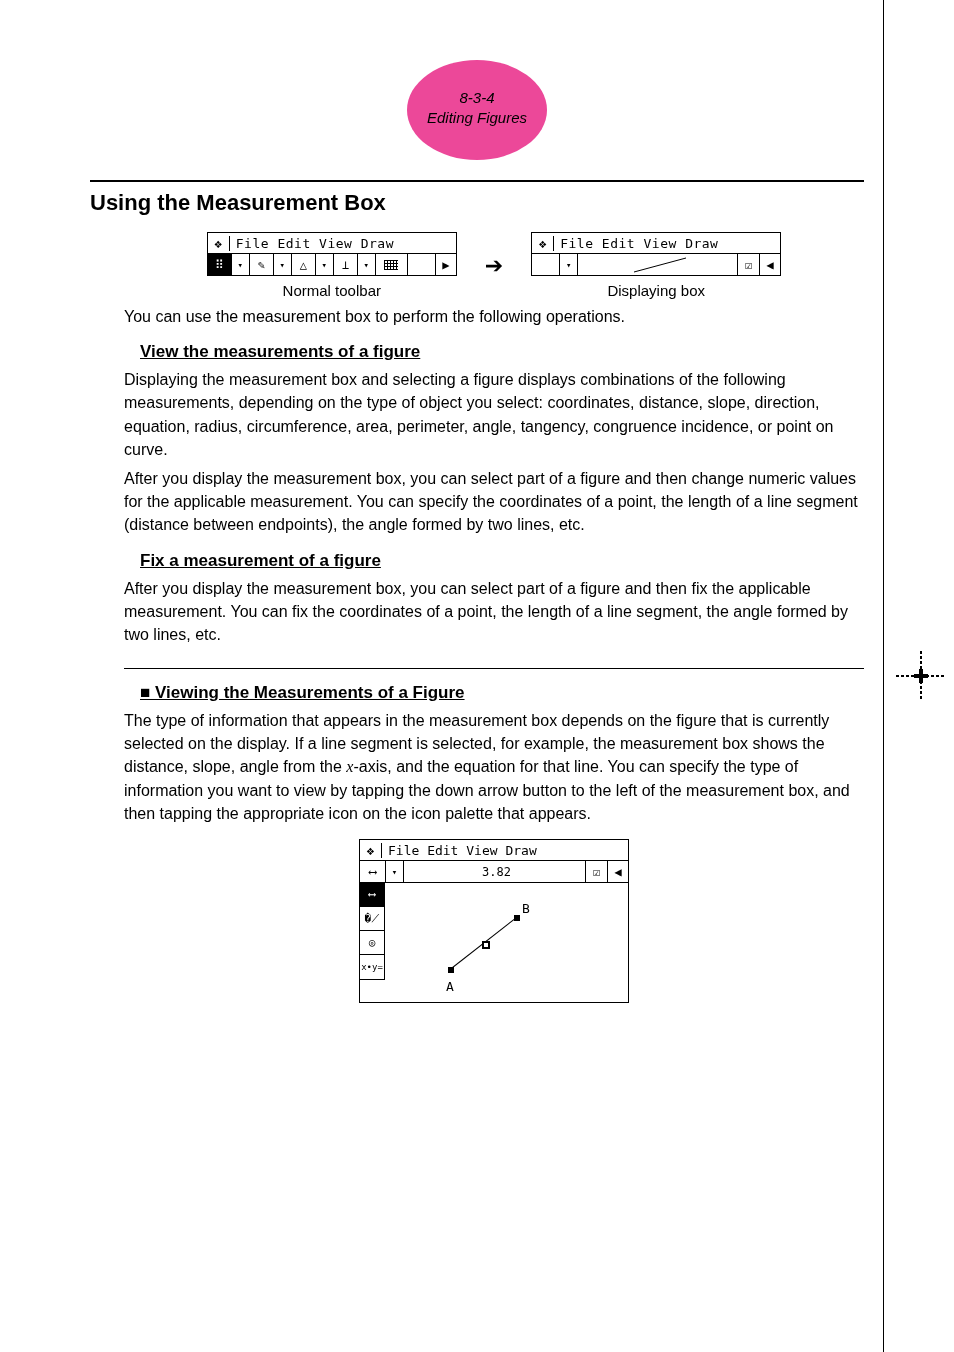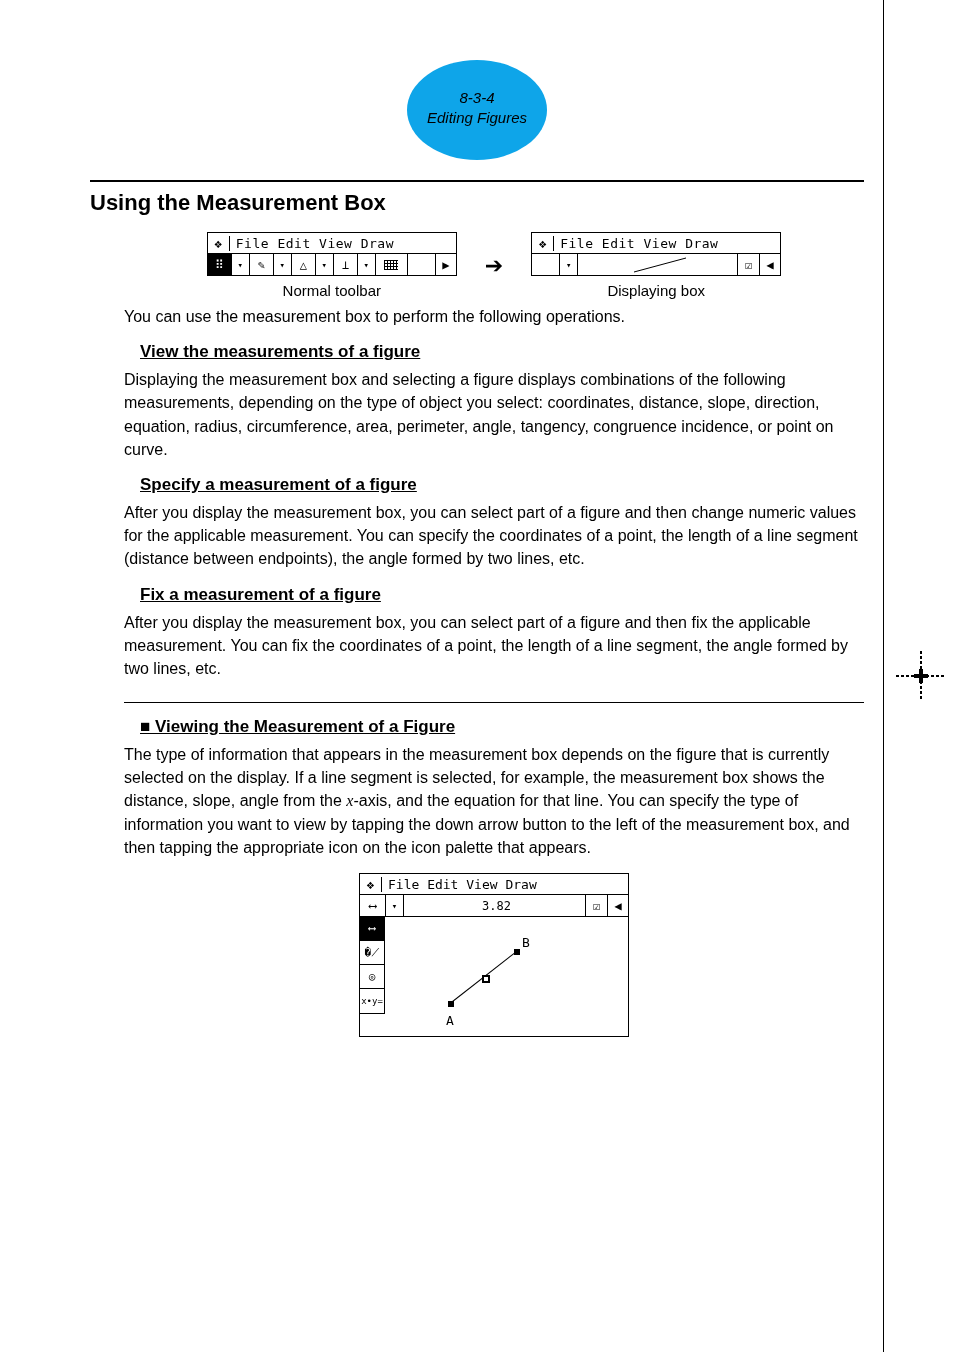--- a/index.html
+++ b/index.html
@@ -1,20 +1,20 @@
 <!DOCTYPE html>
 <html><head>
 <meta charset="utf-8">
 <style>
   * { box-sizing: border-box; margin: 0; padding: 0; }
   html, body { width: 954px; height: 1352px; background: #fff; font-family: Arial, Helvetica, sans-serif; color: #000; }
   .page { position: relative; width: 954px; height: 1352px; padding: 60px 90px 40px 90px; }
   .right-rule { position: absolute; top: 0; right: 70px; width: 1px; height: 100%; background: #000; }
   .badge-wrap { text-align: center; margin-bottom: 20px; }
-  .badge { display: inline-block; width: 140px; height: 100px; border-radius: 70px / 50px; background: #0ea5e9; padding-top: 28px; font-style: italic; font-size: 15px; line-height: 1.3; }
+  .badge { display: inline-block; width: 140px; height: 100px; border-radius: 70px / 50px; background: #ec4899; padding-top: 28px; font-style: italic; font-size: 15px; line-height: 1.3; }
   .hr-thick { border: 0; border-top: 2px solid #000; margin: 6px 0 8px 0; }
   .hr-thin { border: 0; border-top: 1px solid #000; margin: 22px 0 12px 0; }
   h1 { font-size: 22px; font-weight: bold; margin: 6px 0 8px 0; }
   h2 { font-size: 17px; font-weight: bold; margin: 16px 0 6px 0; }
   .body-indent { margin-left: 34px; }
   p { font-size: 16px; line-height: 1.45; margin: 6px 0; }
   .sub-h { font-size: 17px; font-weight: bold; margin: 14px 0 4px 16px; text-decoration: underline; }
   .square { font-size: 17px; }
   .icon-box { display: inline-block; width: 18px; height: 18px; border: 1px solid #000; text-align: center; line-height: 16px; font-size: 12px; vertical-align: middle; background: #fff; }
   .toolbars-row { display: flex; align-items: center; justify-content: center; gap: 28px; margin: 16px 0 6px 0; }
@@ -164,30 +164,29 @@
         </div>
         <div class="tb-caption">Displaying box</div>
       </div>
     </div>
 
     <p>You can use the measurement box to perform the following operations.</p>
 
     <h2 class="sub-h">View the measurements of a figure</h2>
     <p>Displaying the measurement box and selecting a figure displays combinations of the following measurements, depending on the type of object you select: coordinates, distance, slope, direction, equation, radius, circumference, area, perimeter, angle, tangency, congruence incidence, or point on curve.</p>
 
-    <h2 class="sub-h">Specify a measurement of a figure</h2>
     <p>After you display the measurement box, you can select part of a figure and then change numeric values for the applicable measurement. You can specify the coordinates of a point, the length of a line segment (distance between endpoints), the angle formed by two lines, etc.</p>
 
     <h2 class="sub-h">Fix a measurement of a figure</h2>
     <p>After you display the measurement box, you can select part of a figure and then fix the applicable measurement. You can fix the coordinates of a point, the length of a line segment, the angle formed by two lines, etc.</p>
 
     <hr class="hr-thin">
 
     <h2 class="sub-h">
-      <span class="square">■ </span><span>Viewing the Measurement of a Figure</span>
+      <span class="square">■ </span><span>Viewing the Measurements of a Figure</span>
     </h2>
     <p>
       <span>The type of information that appears in the measurement box depends on the figure that is currently selected on the display. If a line segment is selected, for example, the measurement box shows the distance, slope, angle from the </span><em class="math">x</em><span>-axis, and the equation for that line. You can specify the type of information you want to view by tapping the down arrow button to the left of the measurement box, and then tapping the appropriate icon on the icon palette that appears.</span>
     </p>
 
     <div class="measure-fig">
       <div class="mf-menu">
         <div class="crown">❖</div>
         <div class="menus">
           <span>File</span>

